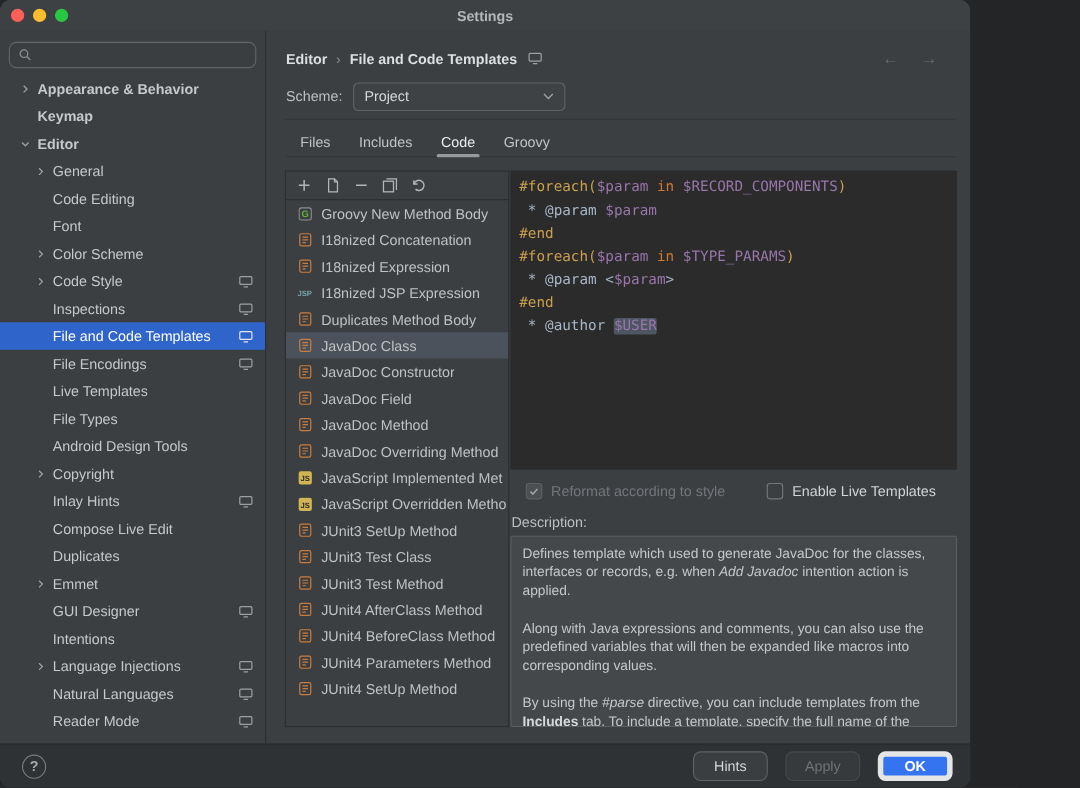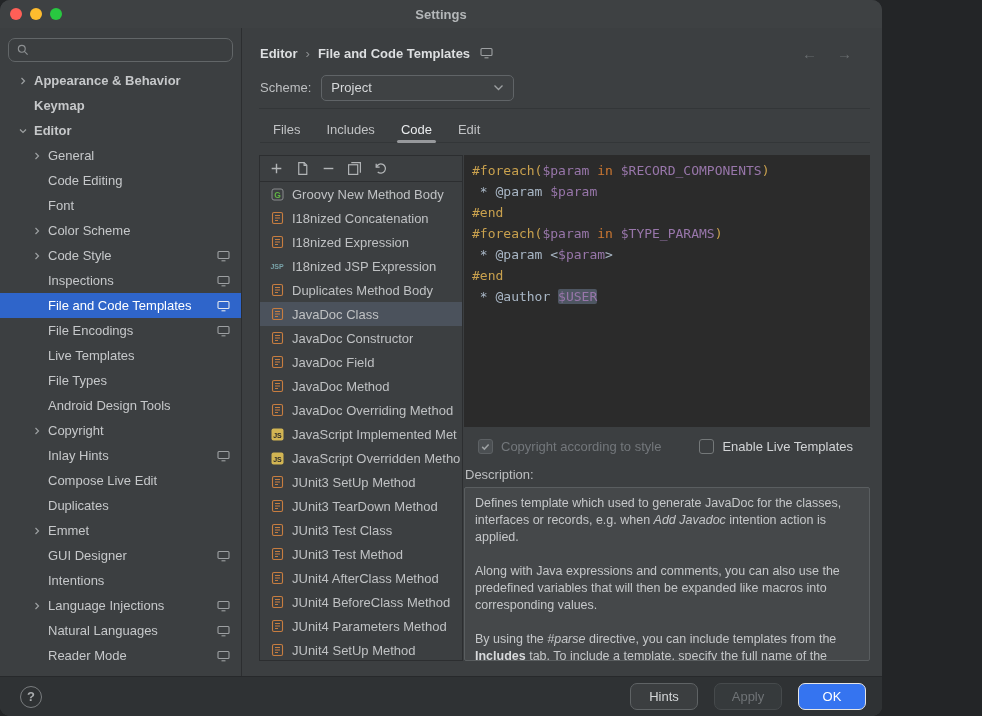--- a/index.html
+++ b/index.html
@@ -109,21 +109,21 @@
   .footer { position:absolute; left:0; right:0; bottom:0; height:40px; background:#2f3234;
             border-top:1px solid #27292b; display:flex; align-items:center; padding:0 16px; }
   .help { width:22px; height:22px; margin-left:4px; border:1px solid #7a7d7f; border-radius:50%;
           color:#a9acae; display:inline-flex; align-items:center; justify-content:center;
           font-size:13px; font-weight:700; }
   .fbtns { margin-left:auto; display:flex; gap:16px; }
   .btn { min-width:68px; height:27px; border-radius:7px; display:inline-flex; align-items:center;
          justify-content:center; padding:0 12px; font:13px "Liberation Sans", sans-serif; }
   .btn.secondary { background:#3b3e40; border:1px solid #5f6365; color:#d5d7d9; }
   .btn.dis { background:#363a3c; border:1px solid #464a4c; color:#6f7376; }
-  .btn.primary { background:#3574f0; border:1px solid #e5e5e5; color:#ffffff; font-weight:400; }
+  .btn.primary { background:#3574f0; border:5px solid #e5e5e5; color:#ffffff; font-weight:700; }
 </style>
 </head>
 <body>
 
 <div class="window">
 
   <div class="titlebar">
     <div class="traffic">
       <span class="tl red"></span>
       <span class="tl yellow"></span>
@@ -356,21 +356,21 @@
             </svg>
         </span>
       </div>
     </div>
 
     <div class="hr1"></div>
     <div class="tabs" id="tabs">
         <div class="tab">Files</div>
         <div class="tab">Includes</div>
         <div class="tab active">Code</div>
-        <div class="tab">Edit</div>
+        <div class="tab">Groovy</div>
       </div>
 
     <div class="content">
       <div class="list-panel">
         <div class="toolbar" id="toolbar">
             <span class="tool">
               <svg viewBox="0 0 14 14" fill="none">
                 <path d="M7 2.5v9M2.5 7h9" stroke="currentColor" stroke-width="1.3"></path>
               </svg>
             </span>
@@ -515,29 +515,20 @@
               </span>
               <span class="tname">JUnit3 SetUp Method</span>
             </div>
             <div class="trow">
               <span class="ficon">
                 <svg viewBox="0 0 13 14" width="13" height="14" fill="none">
                   <rect x="1.5" y="1.5" width="10" height="11" rx="1.5" stroke="#c77d40" stroke-width="1.1"></rect>
                   <path d="M4 4.5h5M4 7h5M4 9.5h3" stroke="#c77d40" stroke-width="1.1"></path>
                 </svg>
               </span>
-              <span class="tname">JUnit3 TearDown Method</span>
-            </div>
-            <div class="trow">
-              <span class="ficon">
-                <svg viewBox="0 0 13 14" width="13" height="14" fill="none">
-                  <rect x="1.5" y="1.5" width="10" height="11" rx="1.5" stroke="#c77d40" stroke-width="1.1"></rect>
-                  <path d="M4 4.5h5M4 7h5M4 9.5h3" stroke="#c77d40" stroke-width="1.1"></path>
-                </svg>
-              </span>
               <span class="tname">JUnit3 Test Class</span>
             </div>
             <div class="trow">
               <span class="ficon">
                 <svg viewBox="0 0 13 14" width="13" height="14" fill="none">
                   <rect x="1.5" y="1.5" width="10" height="11" rx="1.5" stroke="#c77d40" stroke-width="1.1"></rect>
                   <path d="M4 4.5h5M4 7h5M4 9.5h3" stroke="#c77d40" stroke-width="1.1"></path>
                 </svg>
               </span>
               <span class="tname">JUnit3 Test Method</span>
@@ -591,21 +582,21 @@
             <div class="cline"><span class="c-dir">#end</span></div>
             <div class="cline"><span class="c-txt"> * @author </span><span class="c-varhl">$USER</span></div>
           </div>
 
         <div class="opts">
           <span class="cb checked">
             <svg viewBox="0 0 12 12">
                 <path d="M2.4 6.4l2.4 2.4 4.6-5" stroke="#9ea2a4" stroke-width="1.6" fill="none"></path>
               </svg>
           </span>
-          <span class="cb-label dis">Copyright according to style</span>
+          <span class="cb-label dis">Reformat according to style</span>
           <span class="cb unchecked second"></span>
           <span class="cb-label">Enable Live Templates</span>
         </div>
 
         <div class="desc-label">Description:</div>
         <div class="desc-box" id="descbox">
             <p><span>Defines template which used to generate JavaDoc for the classes, interfaces or records, e.g. when </span><i>Add Javadoc</i><span> intention action is applied.</span></p>
             <p><span>Along with Java expressions and comments, you can also use the predefined variables that will then be expanded like macros into corresponding values.</span></p>
             <p><span>By using the </span><i>#parse</i><span> directive, you can include templates from the </span><b>Includes</b><span> tab. To include a template, specify the full name of the template as a parameter in quotation marks (for example, </span><i>#parse("File Header.java")</i><span>).</span></p>
           </div>

